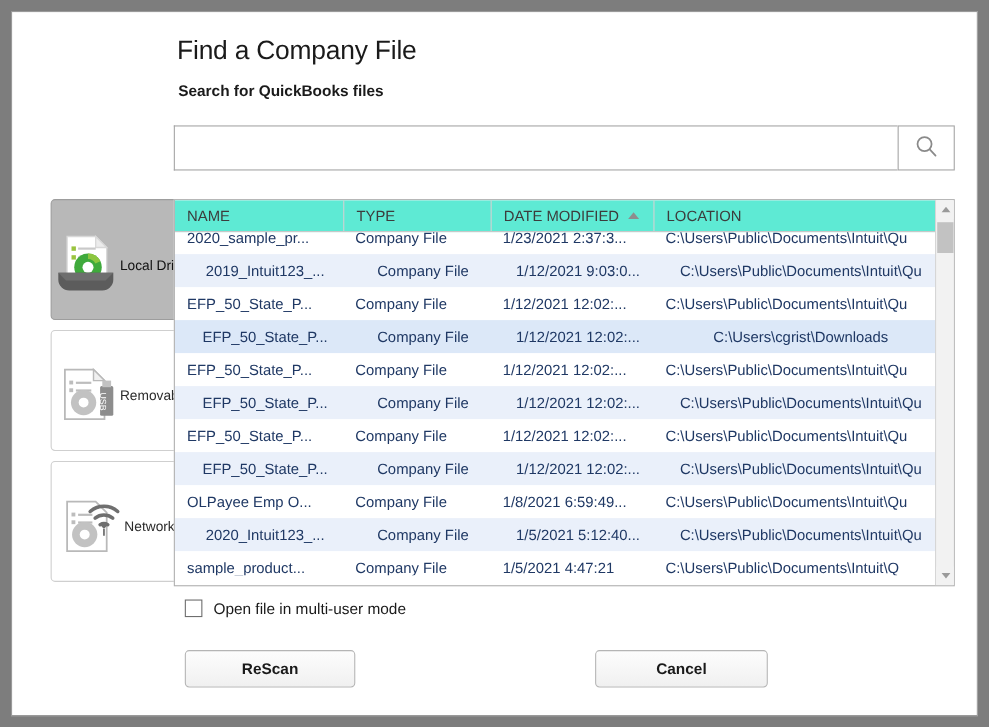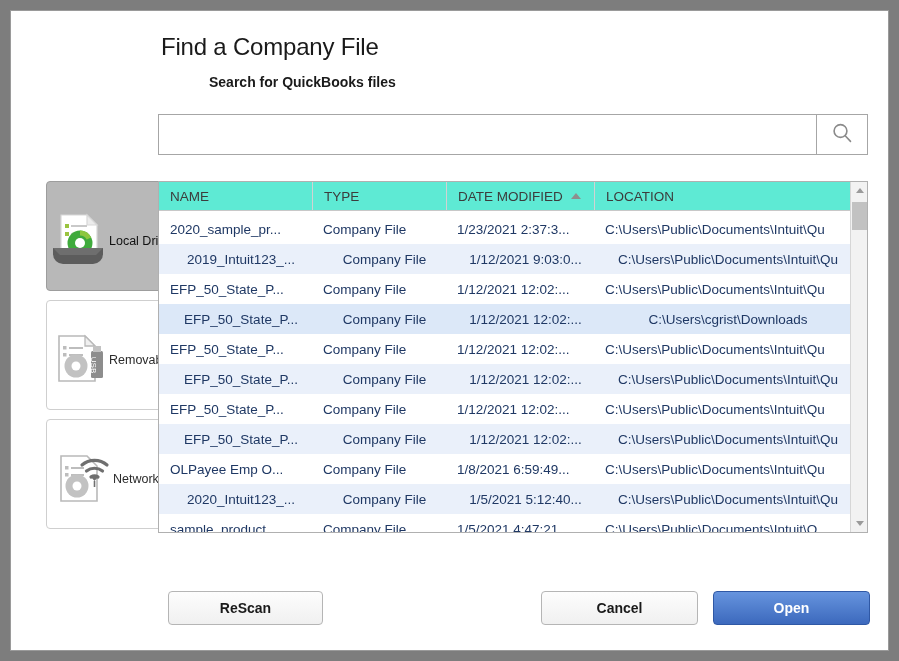--- a/index.html
+++ b/index.html
@@ -34,21 +34,20 @@
     letter-spacing: -0.2px;
     white-space: nowrap;
   }
   #subtitle {
     position: absolute;
     left: 151px; top: 63px;
     font-size: 14px;
     font-weight: bold;
     color: #1a1a1a;
     white-space: nowrap;
-    margin-left: 47px;
   }
 
   
   #search-row {
     position: absolute;
     left: 147px; top: 103px;
     width: 710px; height: 41px;
     display: flex;
   }
   #search-input {
@@ -143,21 +142,21 @@
   .col-head:first-child { border-left: none; }
   .sort-arrow {
     margin-left: 8px;
     width: 0; height: 0;
     border-left: 5px solid transparent;
     border-right: 5px solid transparent;
     border-bottom: 6px solid #8e8e8e;
   }
   #rows {
     position: absolute;
-    left: 0; top: 32px;
+    left: 0; top: 19px;
     width: 692px; height: 322px;
     overflow: hidden;
   }
   .frow {
     height: 30px;
     display: flex;
     align-items: center;
     font-size: 13.5px;
     color: #1f3864;
     white-space: nowrap;
@@ -434,19 +433,22 @@
           <span class="arrow-up"></span>
         </div>
         <div id="sb-thumb"></div>
         <div class="sb-btn" id="sb-down">
           <span class="arrow-down"></span>
         </div>
       </div>
 
     </div>
 
+    <div id="multiuser-row">
+      <span id="multiuser-box"></span>
+      <span id="multiuser-label">Open file in multi-user mode</span>
+    </div>
 
     <div class="btn btn-plain" id="btn-rescan">ReScan</div>
     <div class="btn btn-plain" id="btn-cancel">Cancel</div>
-    <div class="btn" id="btn-open">Open</div>
 
   </div>
 </div>
 
 </body></html>

